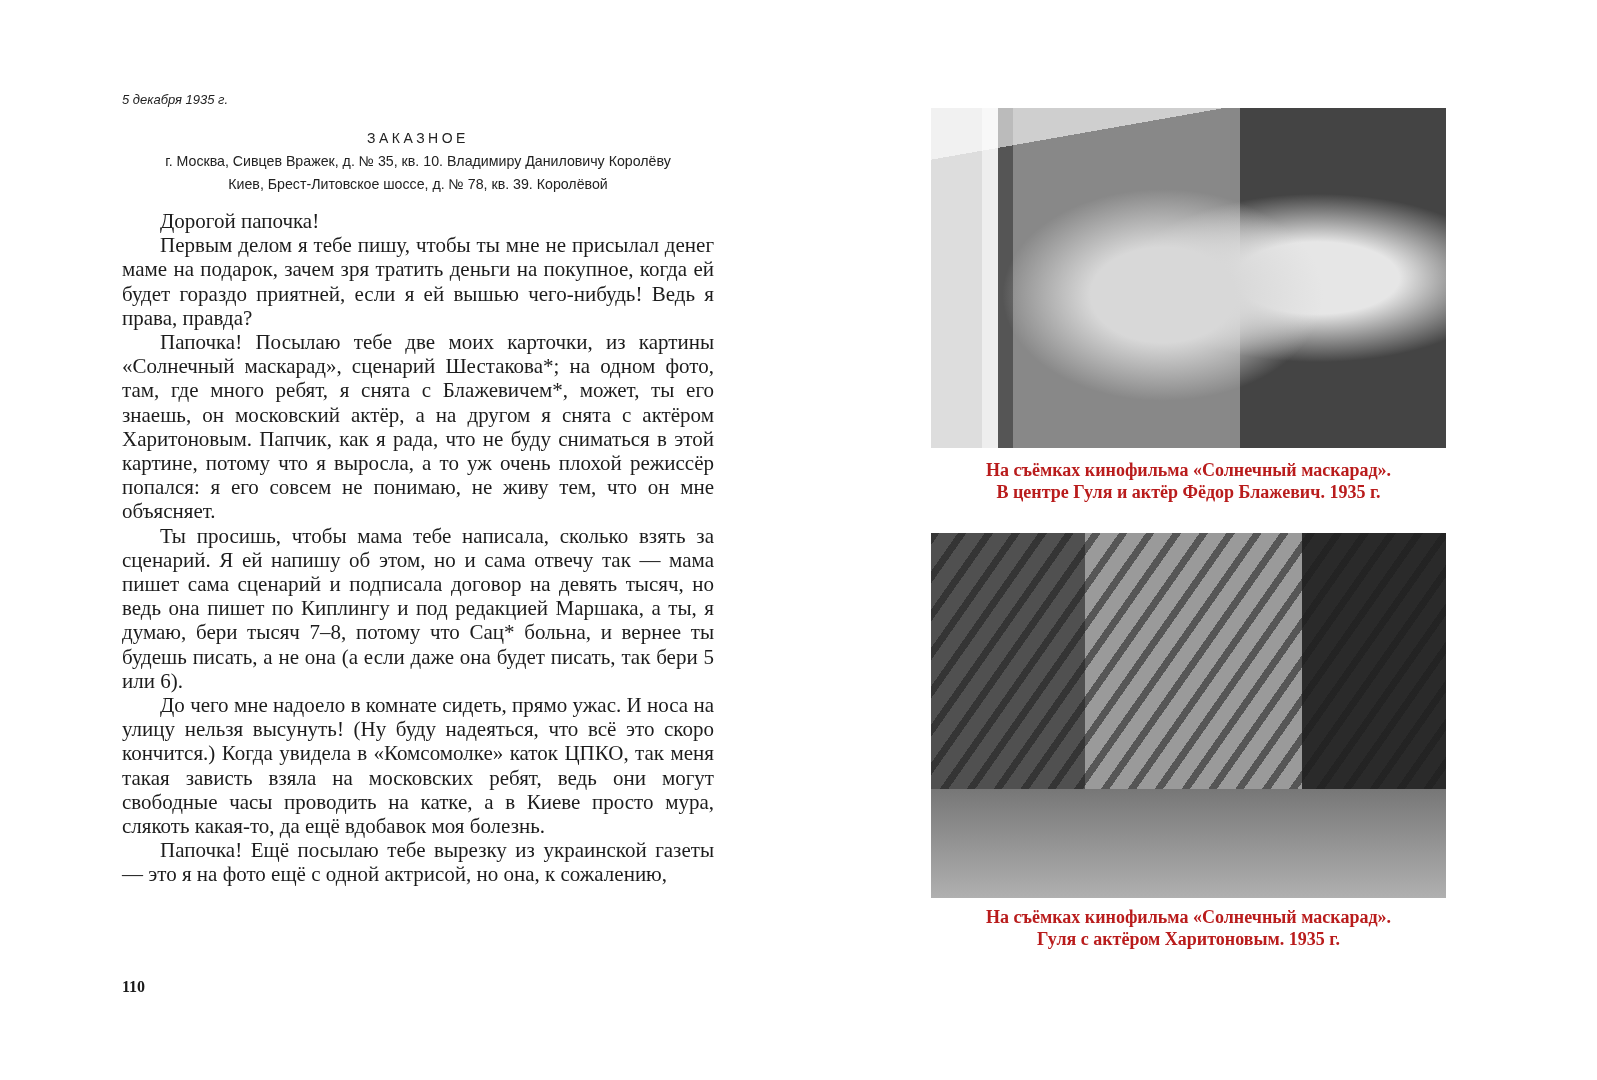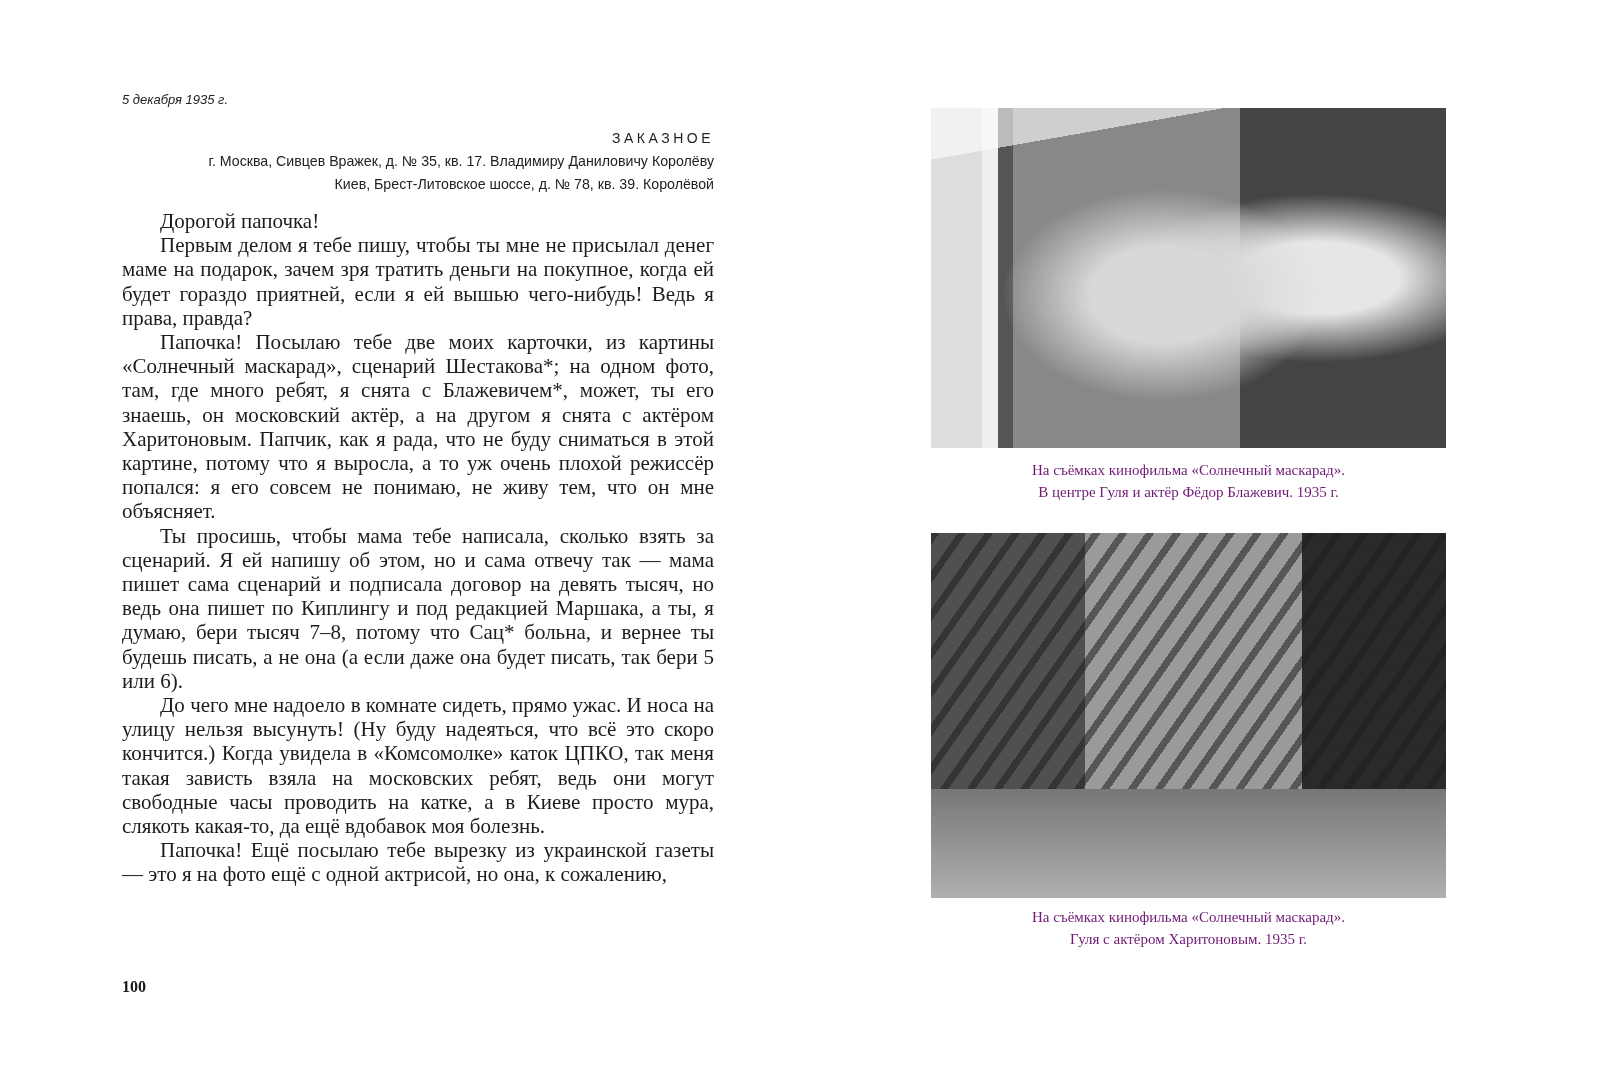--- a/index.html
+++ b/index.html
@@ -6,21 +6,21 @@
     body {
       width: 1597px; height: 1080px; background: #ffffff; position: relative;
       overflow: hidden; color: #1a1a1a;
     }
     .left-page { position: absolute; left: 122px; top: 92px; width: 592px; }
     .date {
       font-family: "Liberation Sans", sans-serif; font-style: italic;
       font-size: 13px; color: #222; margin: 0 0 20px 0;
     }
     .header-block {
-      text-align: right; font-family: "Liberation Sans", sans-serif;
+      text-align: center; font-family: "Liberation Sans", sans-serif;
       font-size: 14.2px; line-height: 23px; color: #222; margin-bottom: 13px;
     }
     .header-block .title { letter-spacing: 3.5px; font-size: 14px; }
     .letter {
       font-family: "Liberation Serif", serif; font-size: 21px;
       line-height: 24.2px; color: #1c1c1c; text-align: justify;
     }
     .letter p { margin: 0; text-indent: 38px; }
     .page-number {
       position: absolute; left: 122px; top: 978px;
@@ -41,47 +41,47 @@
       background:
         repeating-linear-gradient(125deg, rgba(30,30,30,0.55) 0 7px, transparent 7px 22px),
         linear-gradient(90deg, #505050 0 30%, #9a9a9a 30% 72%, #2a2a2a 72% 100%);
     }
     .photo2::after {
       content: ""; position: absolute; left: 0; right: 0; bottom: 0; height: 30%;
       background: linear-gradient(180deg, #777 0, #b0b0b0 100%);
     }
     .caption {
       position: absolute; left: 931px; width: 515px; text-align: center;
-      font-family: "Liberation Serif", serif; font-weight: normal;
-      font-size: 15px; line-height: 22px; color: #701a75;
+      font-family: "Liberation Serif", serif; font-weight: bold;
+      font-size: 18px; line-height: 22px; color: #b91c1c;
     }
     .caption1 { top: 459px; }
     .caption2 { top: 906px; }
   </style>
 </head>
 <body>
 
 <div class="left-page">
   <div class="date">5 декабря 1935 г.</div>
   <div class="header-block">
     <div class="title">ЗАКАЗНОЕ</div>
-    <div>г. Москва, Сивцев Вражек, д. № 35, кв. 17. Владимиру Даниловичу Королёву</div>
+    <div>г. Москва, Сивцев Вражек, д. № 35, кв. 10. Владимиру Даниловичу Королёву</div>
     <div>Киев, Брест-Литовское шоссе, д. № 78, кв. 39. Королёвой</div>
   </div>
   <div class="letter">
     <p>Дорогой папочка!</p>
     <p>Первым делом я тебе пишу, чтобы ты мне не присылал денег маме на подарок, зачем зря тратить деньги на покупное, когда ей будет гораздо приятней, если я ей вышью чего-нибудь! Ведь я права, правда?</p>
     <p>Папочка! Посылаю тебе две моих карточки, из картины «Солнечный маскарад», сценарий Шестакова*; на одном фото, там, где много ребят, я снята с Блажевичем*, может, ты его знаешь, он московский актёр, а на другом я снята с актёром Харитоновым. Папчик, как я рада, что не буду сниматься в этой картине, потому что я выросла, а то уж очень плохой режиссёр попался: я его совсем не понимаю, не живу тем, что он мне объясняет.</p>
     <p>Ты просишь, чтобы мама тебе написала, сколько взять за сценарий. Я ей напишу об этом, но и сама отвечу так — мама пишет сама сценарий и подписала договор на девять тысяч, но ведь она пишет по Киплингу и под редакцией Маршака, а ты, я думаю, бери тысяч 7–8, потому что Сац* больна, и вернее ты будешь писать, а не она (а если даже она будет писать, так бери 5 или 6).</p>
     <p>До чего мне надоело в комнате сидеть, прямо ужас. И носа на улицу нельзя высунуть! (Ну буду надеяться, что всё это скоро кончится.) Когда увидела в «Комсомолке» каток ЦПКО, так меня такая зависть взяла на московских ребят, ведь они могут свободные часы проводить на катке, а в Киеве просто мура, слякоть какая-то, да ещё вдобавок моя болезнь.</p>
     <p>Папочка! Ещё посылаю тебе вырезку из украинской газеты — это я на фото ещё с одной актрисой, но она, к сожалению,</p>
   </div>
 </div>
 
-<div class="page-number">100</div>
+<div class="page-number">110</div>
 
 <div class="photo photo1"></div>
 <div class="caption caption1">
   <div>На съёмках кинофильма «Солнечный маскарад».</div>
   <div>В центре Гуля и актёр Фёдор Блажевич. 1935 г.</div>
 </div>
 
 <div class="photo photo2"></div>
 <div class="caption caption2">
   <div>На съёмках кинофильма «Солнечный маскарад».</div>

